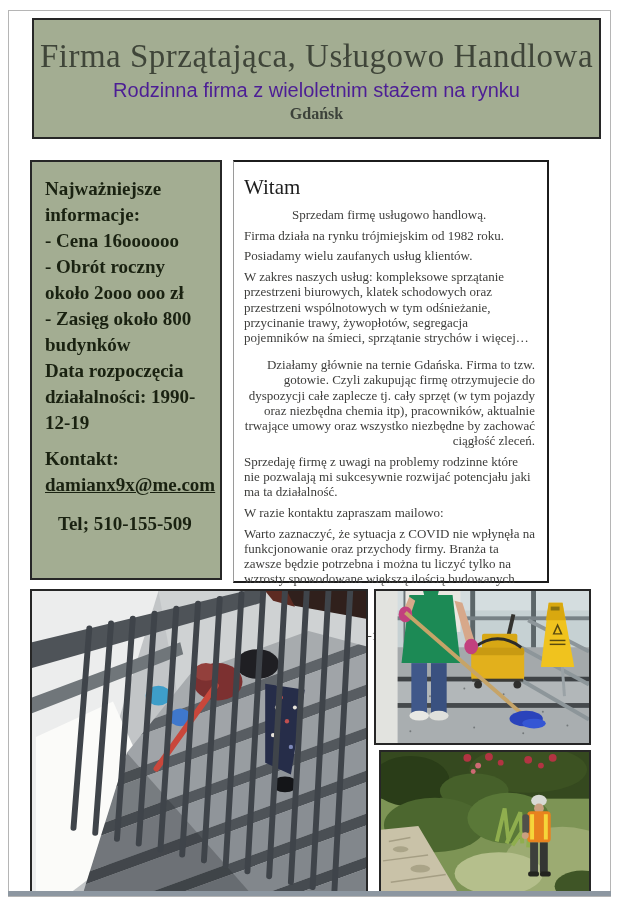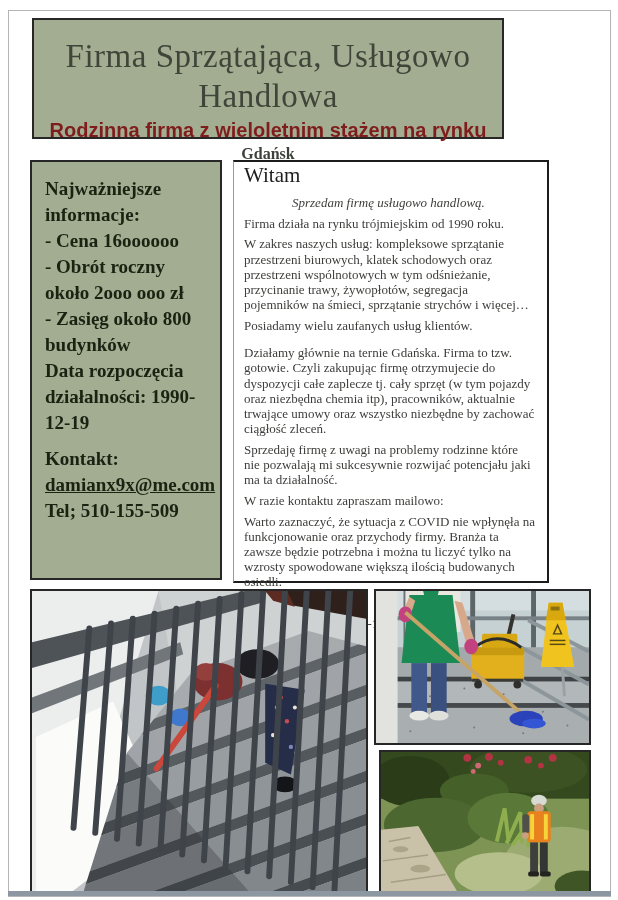--- a/index.html
+++ b/index.html
@@ -3,46 +3,46 @@
 <meta charset="utf-8">
 <style>
   html,body{margin:0;padding:0;background:#fff;}
   #page{position:relative;width:618px;height:900px;background:#ffffff;overflow:hidden;
         font-family:"Liberation Serif",serif;}
   .page-frame{position:absolute;left:8px;top:10px;width:601px;height:885px;
         border:1px solid #b5b5b5;}
   .bottom-strip{position:absolute;left:8px;top:891px;width:603px;height:5px;background:#8d97a1;}
 
   
-  .header-box{position:absolute;left:32px;top:18px;width:472px;height:121px;box-sizing:border-box;
+  .header-box{position:absolute;left:32px;top:18px;width:569px;height:121px;box-sizing:border-box;
         background:#a3ad92;border:2px solid #272727;text-align:center;}
   .header-title{margin-top:16px;font-size:33px;letter-spacing:.5px;color:#3f4539;line-height:40px;}
-  .header-subtitle{font-family:"Liberation Sans",sans-serif;font-weight:700;font-size:20px;
-        color:#7f1d1d;line-height:28px;}
+  .header-subtitle{font-family:"Liberation Sans",sans-serif;font-weight:400;font-size:20px;
+        color:#4c1d95;line-height:28px;}
   .header-city{font-size:16px;font-weight:bold;color:#3c423a;line-height:20px;}
 
   
   .sidebar-box{position:absolute;left:30px;top:160px;width:192px;height:420px;box-sizing:border-box;
         background:#a3ad92;border:2px solid #272727;padding:14px 8px 0 13px;
         font-weight:bold;font-size:19px;line-height:26px;color:#1a2211;}
   .sidebar-heading{margin:0 0 0 0;}
   .sidebar-item{margin:0;font-family:Liberation Serif, serif;}
   .sidebar-contact{position:absolute;left:13px;top:284px;width:170px;}
   .sidebar-email{color:#1a2211;text-decoration:underline;}
-  .sidebar-phone{margin:0;}
+  .sidebar-phone{margin:13px;}
 
   
   .content-box{position:absolute;left:233px;top:160px;width:316px;height:423px;box-sizing:border-box;
         background:#fff;border-top:2px solid #1c1c1c;border-right:2px solid #1c1c1c;
         border-bottom:2px solid #1c1c1c;border-left:1px solid #9a9a9a;
-        padding:0 12px 0 10px;color:#3d3d3b;}
+        padding:12px 12px 0 10px;color:#3d3d3b;}
   .content-heading{font-size:21px;color:#1d1d1d;margin:0 0 7px 0;line-height:26px;}
   .content-box p{margin:0 0 5.5px 0;font-size:13px;line-height:15.2px;}
-  .p-indent{text-indent:48px;font-style:italic;}
-  .p-gap{margin-top:12px !important;}
+  .p-indent{text-indent:48px;}
+  .p-gap{margin-top:12px !important;text-align:right;}
   .content-email{color:#3d3d3b;text-decoration:underline;}
 
   
   .photo{position:absolute;box-sizing:border-box;border:2px solid #262626;background:#9aa0a4;}
   .photo svg{display:block;width:100%;height:100%;}
   .photo-stairs{left:30px;top:589px;width:338px;height:305px;}
   .photo-mop{left:374px;top:589px;width:217px;height:156px;}
   .photo-garden{left:379px;top:750px;width:212px;height:144px;}
 </style>
 </head>
@@ -66,23 +66,23 @@
     <div class="sidebar-contact">
       <div>Kontakt:</div>
       <a href="#" class="sidebar-email">damianx9x@me.com</a>
       <div class="sidebar-phone">Tel; 510-155-509</div>
     </div>
   </div>
 
   <div class="content-box">
     <div class="content-heading">Witam</div>
     <p class="p-indent">Sprzedam firmę usługowo handlową.</p>
-    <p>Firma działa na rynku trójmiejskim od 1990 roku.</p>
+    <p>Firma działa na rynku trójmiejskim od 1982 roku.</p>
+    <p>Posiadamy wielu zaufanych usług klientów.</p>
     <p>W zakres naszych usług: kompleksowe sprzątanie przestrzeni biurowych, klatek schodowych oraz przestrzeni wspólnotowych w tym odśnieżanie, przycinanie trawy, żywopłotów, segregacja pojemników na śmieci, sprzątanie strychów i więcej…</p>
-    <p>Posiadamy wielu zaufanych usług klientów.</p>
     <p class="p-gap">Działamy głównie na ternie Gdańska. Firma to tzw. gotowie. Czyli zakupując firmę otrzymujecie do dyspozycji całe zaplecze tj. cały sprzęt (w tym pojazdy oraz niezbędna chemia itp), pracowników, aktualnie trwające umowy oraz wszystko niezbędne by zachować ciągłość zleceń.</p>
     <p>Sprzedaję firmę z uwagi na problemy rodzinne które nie pozwalają mi sukcesywnie rozwijać potencjału jaki ma ta działalność.</p>
     <p>W razie kontaktu zapraszam mailowo:</p>
     <p>Warto zaznaczyć, że sytuacja z COVID nie wpłynęła na funkcjonowanie oraz przychody firmy. Branża ta zawsze będzie potrzebna i można tu liczyć tylko na wzrosty spowodowane większą ilością budowanych osiedli.</p>
     <p><a href="#" class="content-email">damianx9x@me.com</a></p>
     <p>Bądź telefonicznie: 510-155-509</p>
   </div>
 
   <div class="photo photo-stairs">
     <svg viewBox="0 0 338 305" preserveAspectRatio="none">

